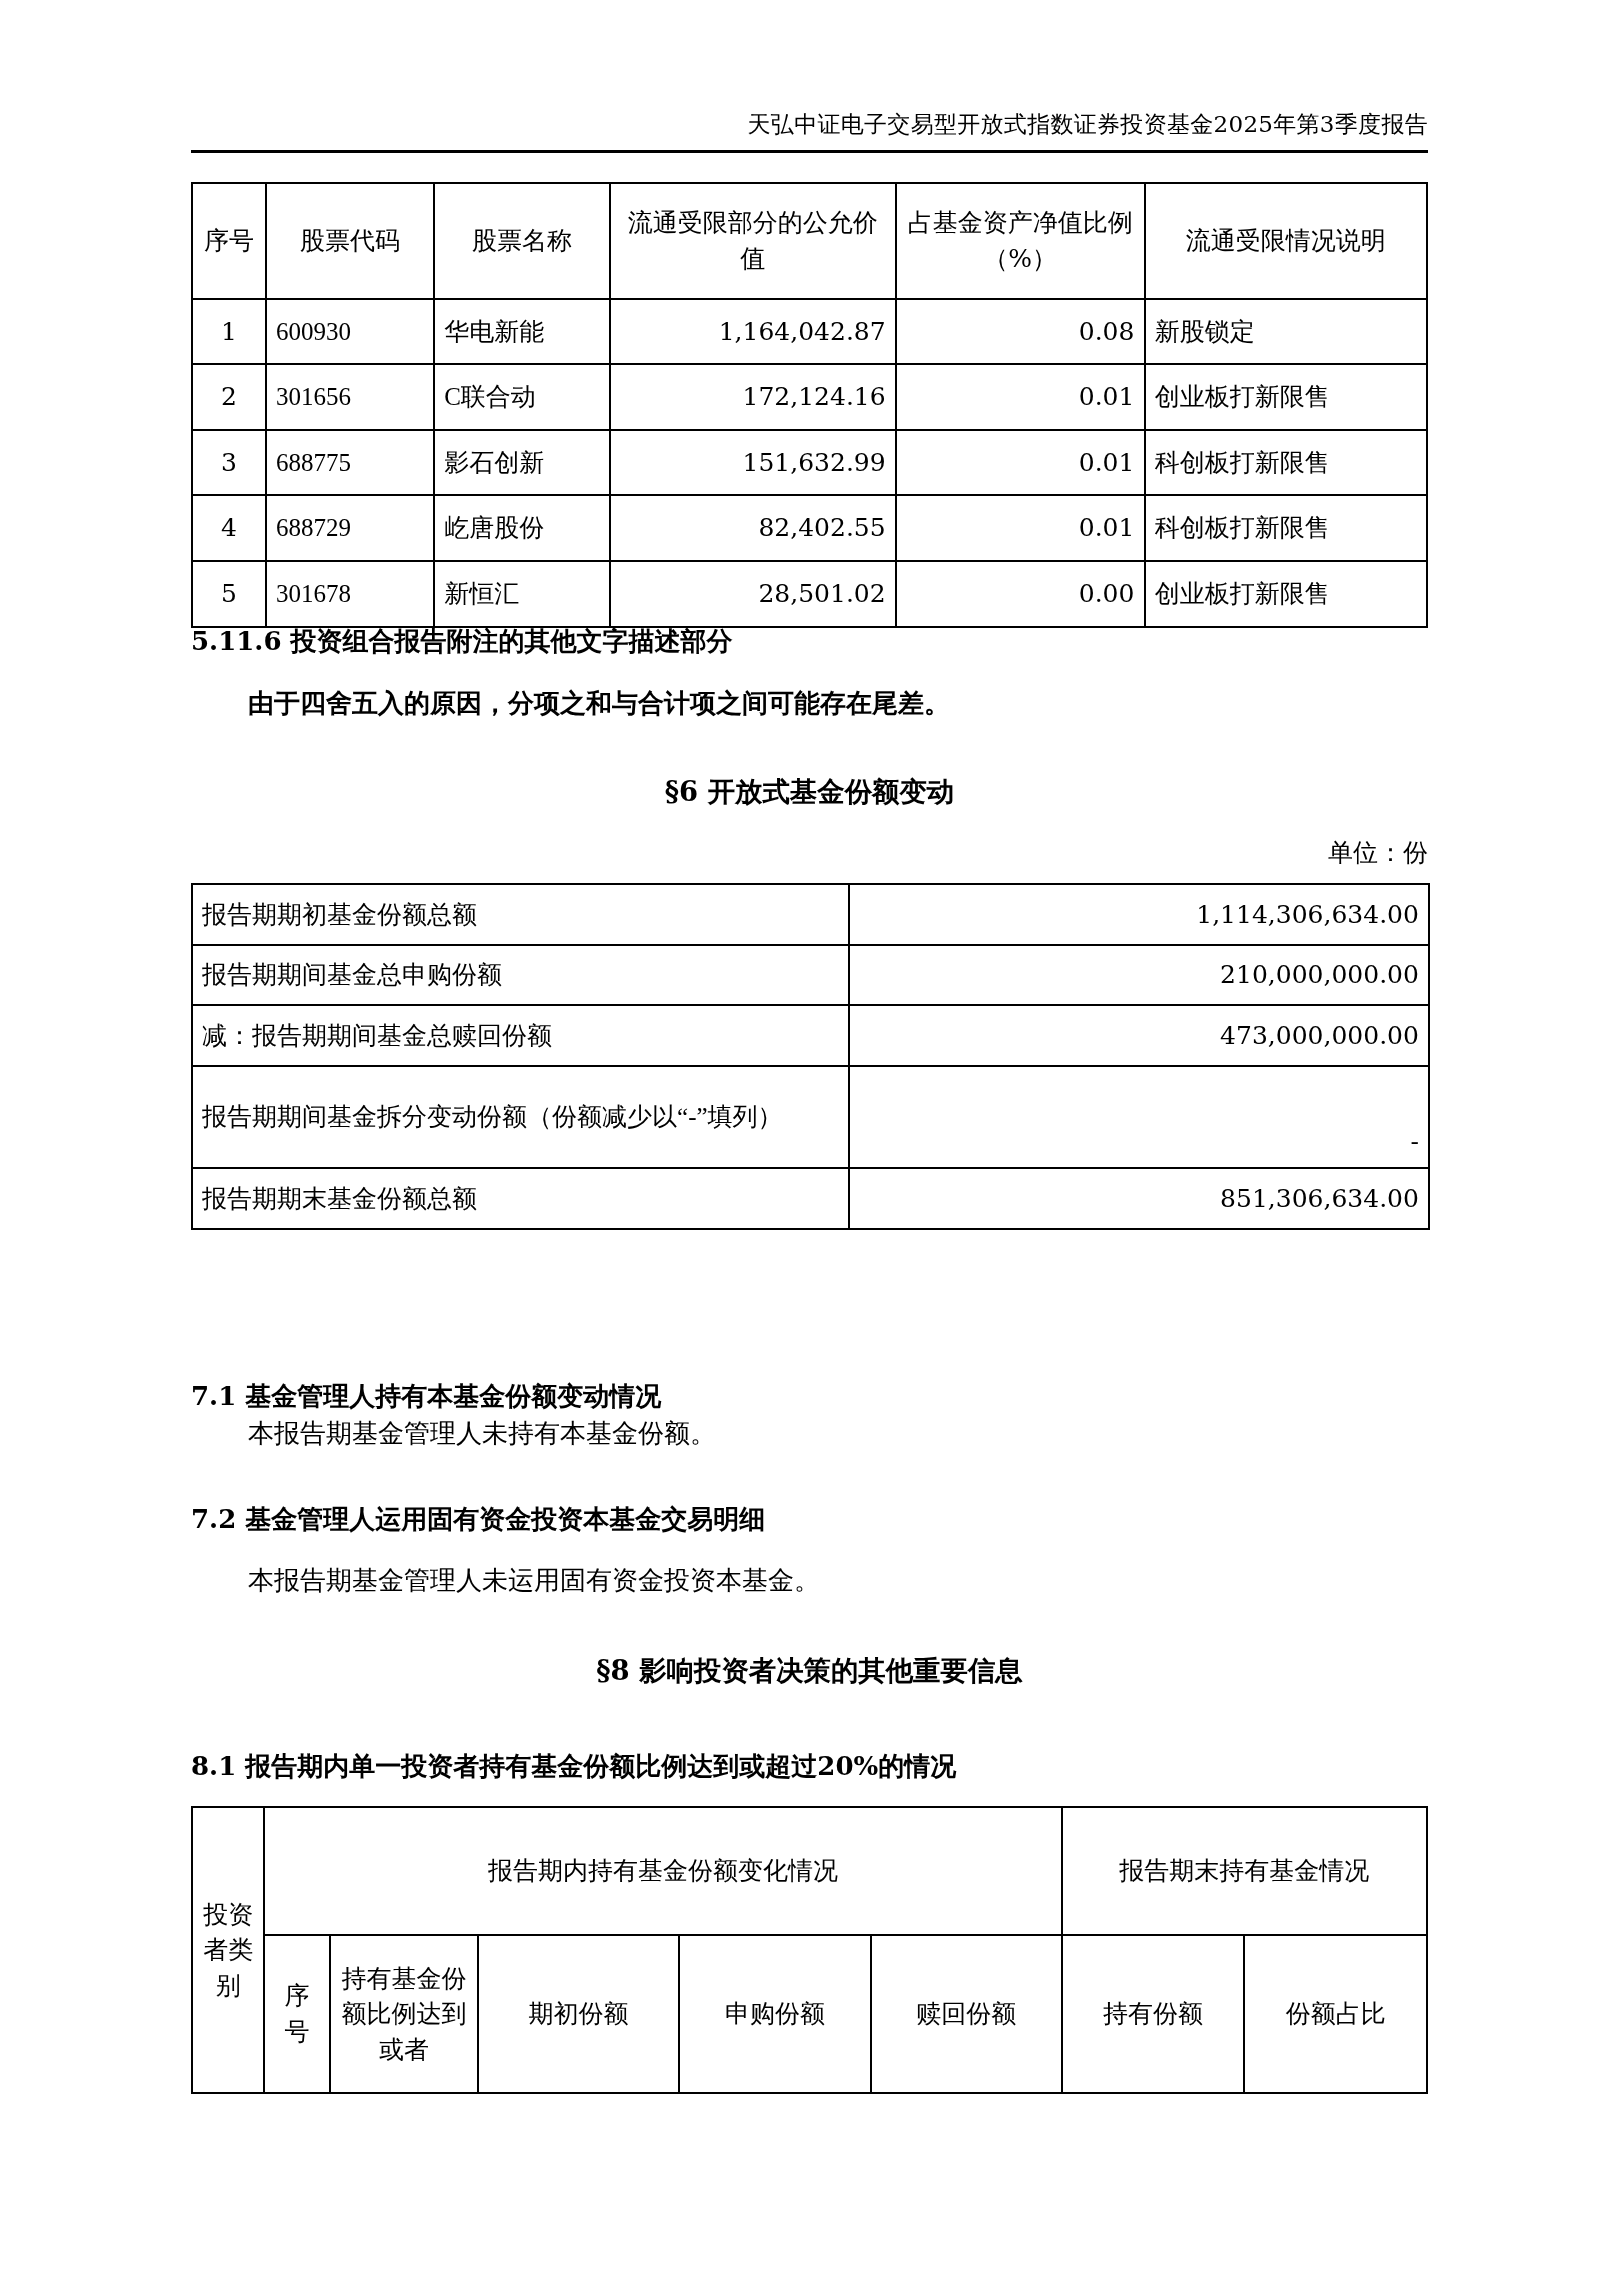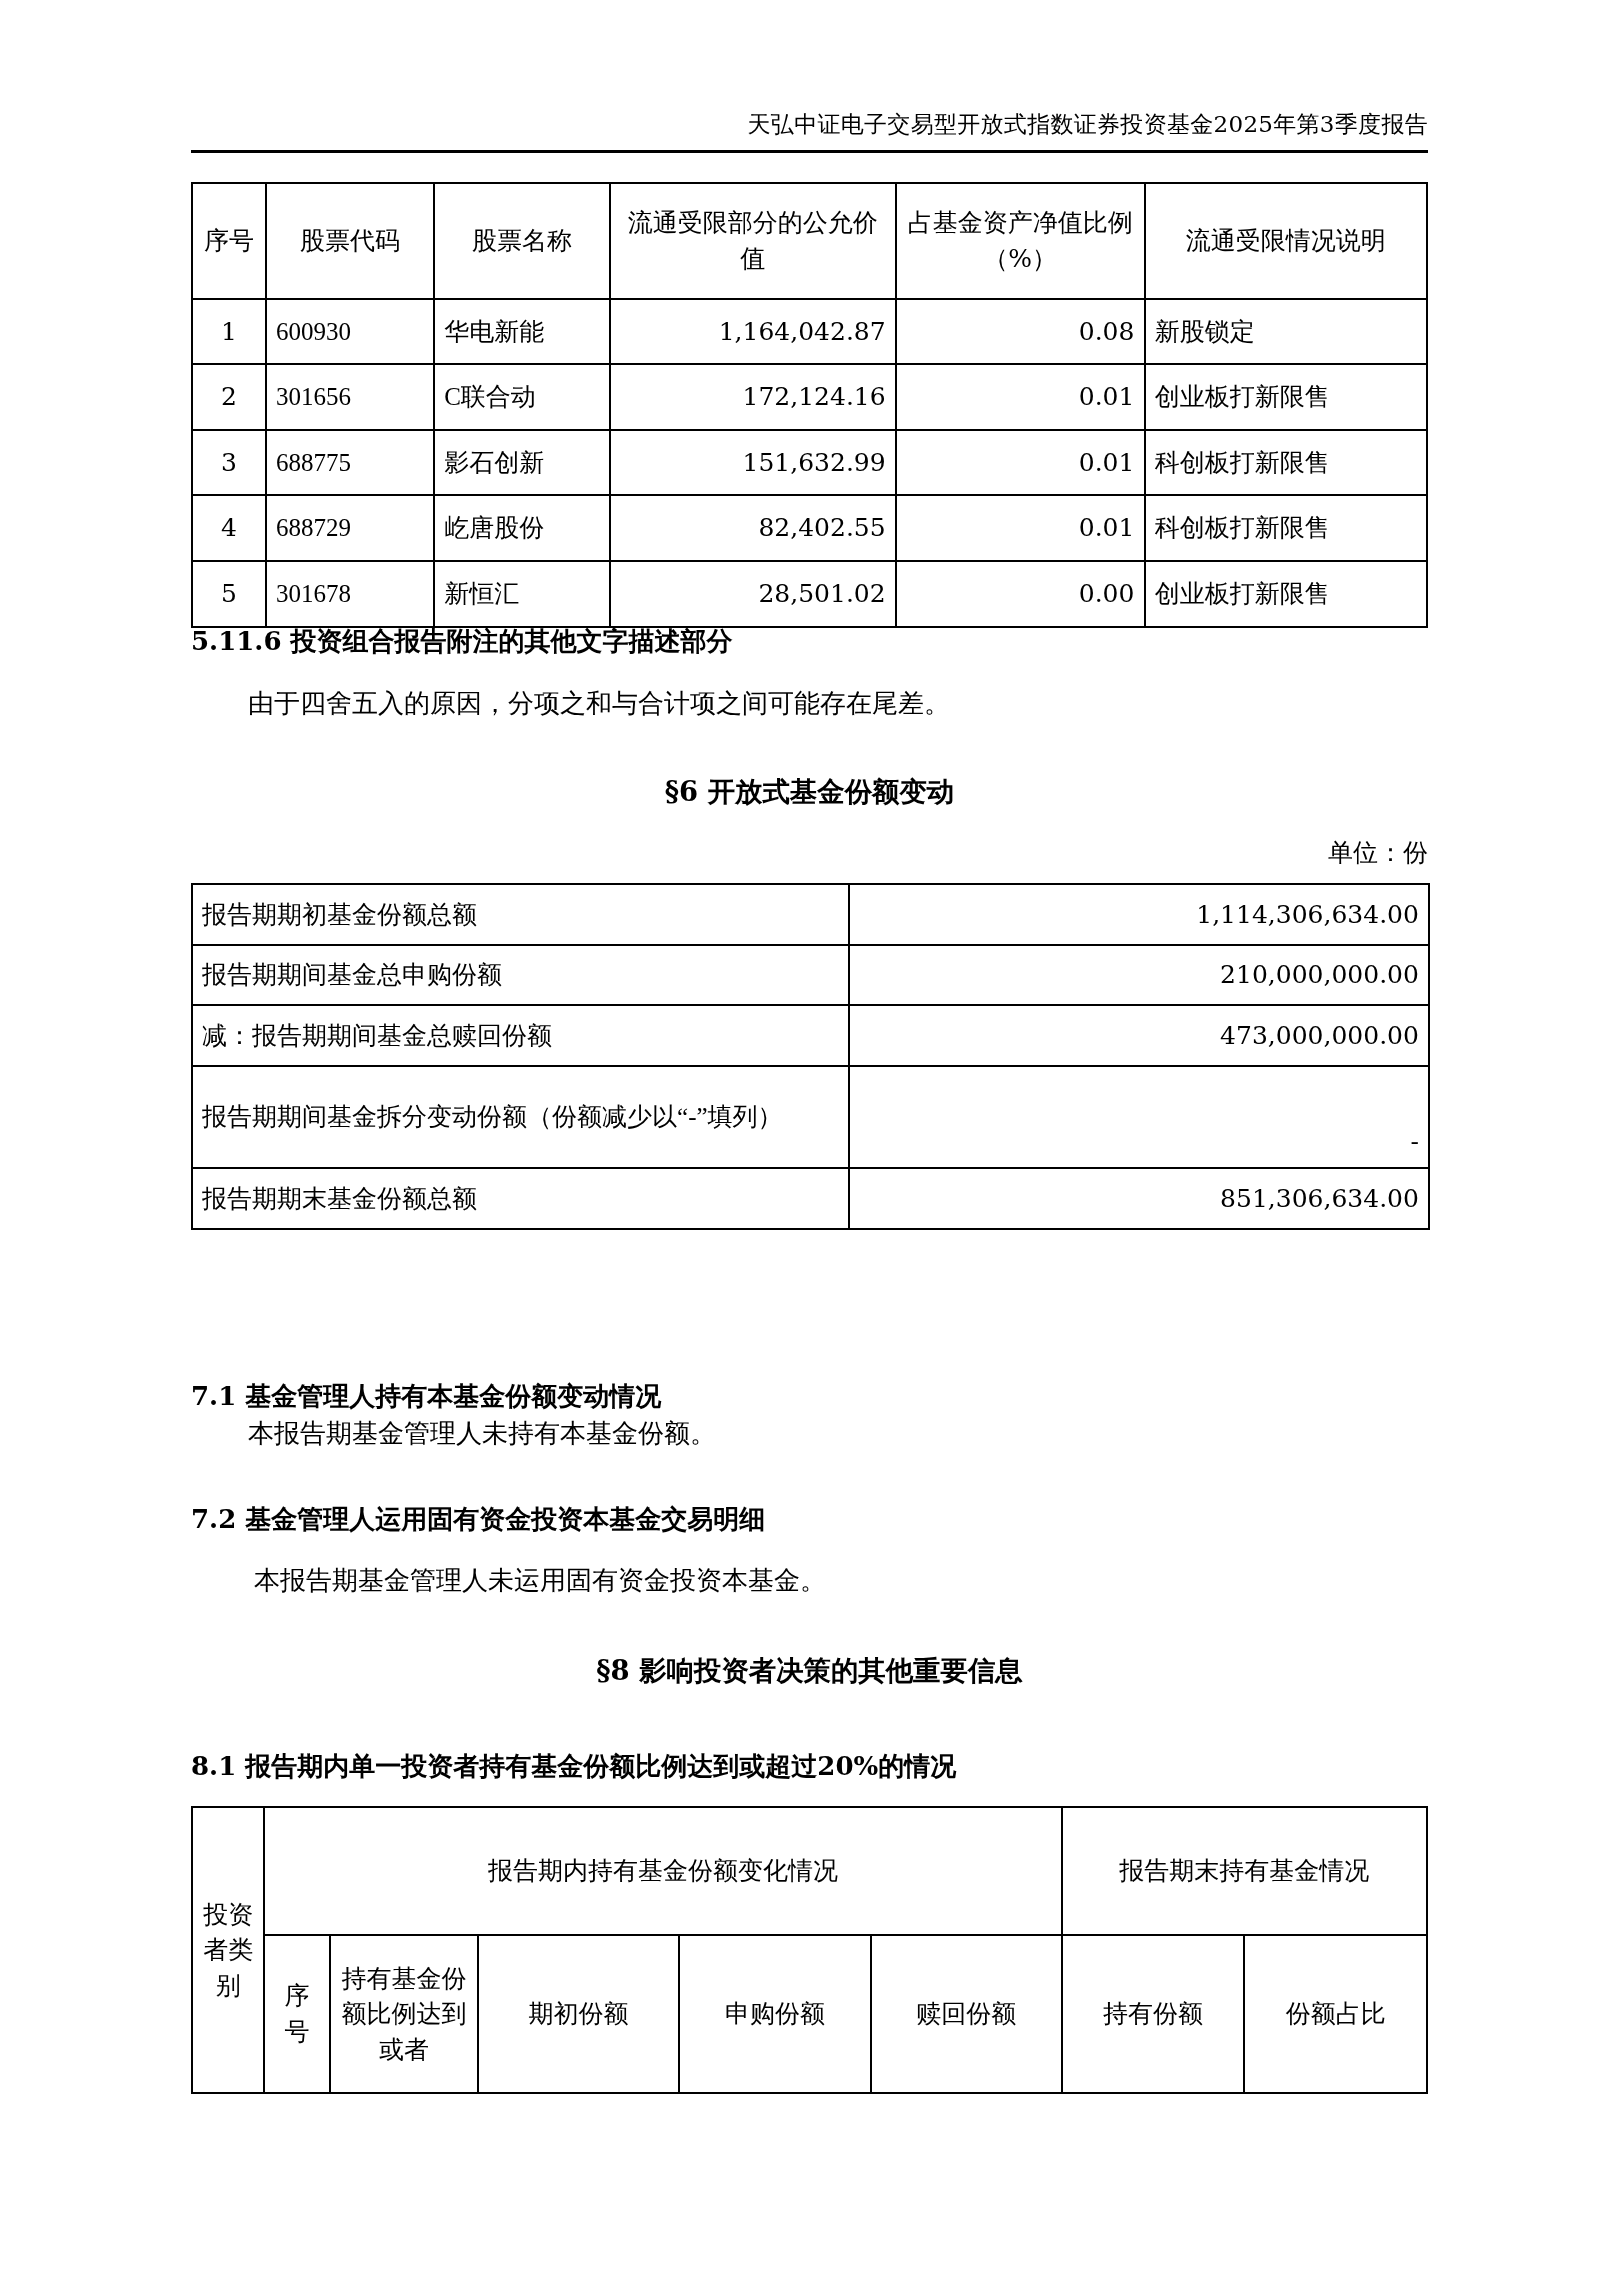--- a/index.html
+++ b/index.html
@@ -207,21 +207,21 @@
         <td class="l">新恒汇</td>
         <td class="r">28,501.02</td>
         <td class="r">0.00</td>
         <td class="l">创业板打新限售</td>
       </tr>
     </tbody>
   </table>
 
   <div class="h-sub" style="left:191px; top:624px;">5.11.6 投资组合报告附注的其他文字描述部分</div>
 
-  <div class="body-para" style="left:248px; top:686px;">由于四舍五入的原因，分项之和与合计项之间可能存在尾差。</div>
+  <div class="body-para" style="left:248px; top:686px;font-weight:bold;">由于四舍五入的原因，分项之和与合计项之间可能存在尾差。</div>
 
   <div class="h-section" style="top:774px;">§6  开放式基金份额变动</div>
 
   <div class="unit-note" style="top:836px;">单位：份</div>
 
   <table class="doc-table tbl-shares">
     <colgroup>
       <col style="width:657px">
       <col style="width:580px">
     </colgroup>
@@ -249,21 +249,21 @@
     </tbody>
   </table>
 
 
   <div class="h-sub" style="left:191px; top:1355px;margin-top:24px;">7.1 基金管理人持有本基金份额变动情况</div>
 
   <div class="body-para" style="left:248px; top:1416px;">本报告期基金管理人未持有本基金份额。</div>
 
   <div class="h-sub" style="left:191px; top:1502px;">7.2 基金管理人运用固有资金投资本基金交易明细</div>
 
-  <div class="body-para" style="left:248px; top:1563px;margin-left:6px;">本报告期基金管理人未运用固有资金投资本基金。</div>
+  <div class="body-para" style="left:248px; top:1563px;">本报告期基金管理人未运用固有资金投资本基金。</div>
 
   <div class="h-section" style="top:1653px;">§8  影响投资者决策的其他重要信息</div>
 
   <div class="h-sub" style="left:191px; top:1749px;">8.1 报告期内单一投资者持有基金份额比例达到或超过20%的情况</div>
 
   <table class="doc-table tbl-investor">
     <colgroup>
       <col style="width:63px">
       <col style="width:57px">
       <col style="width:129px">

